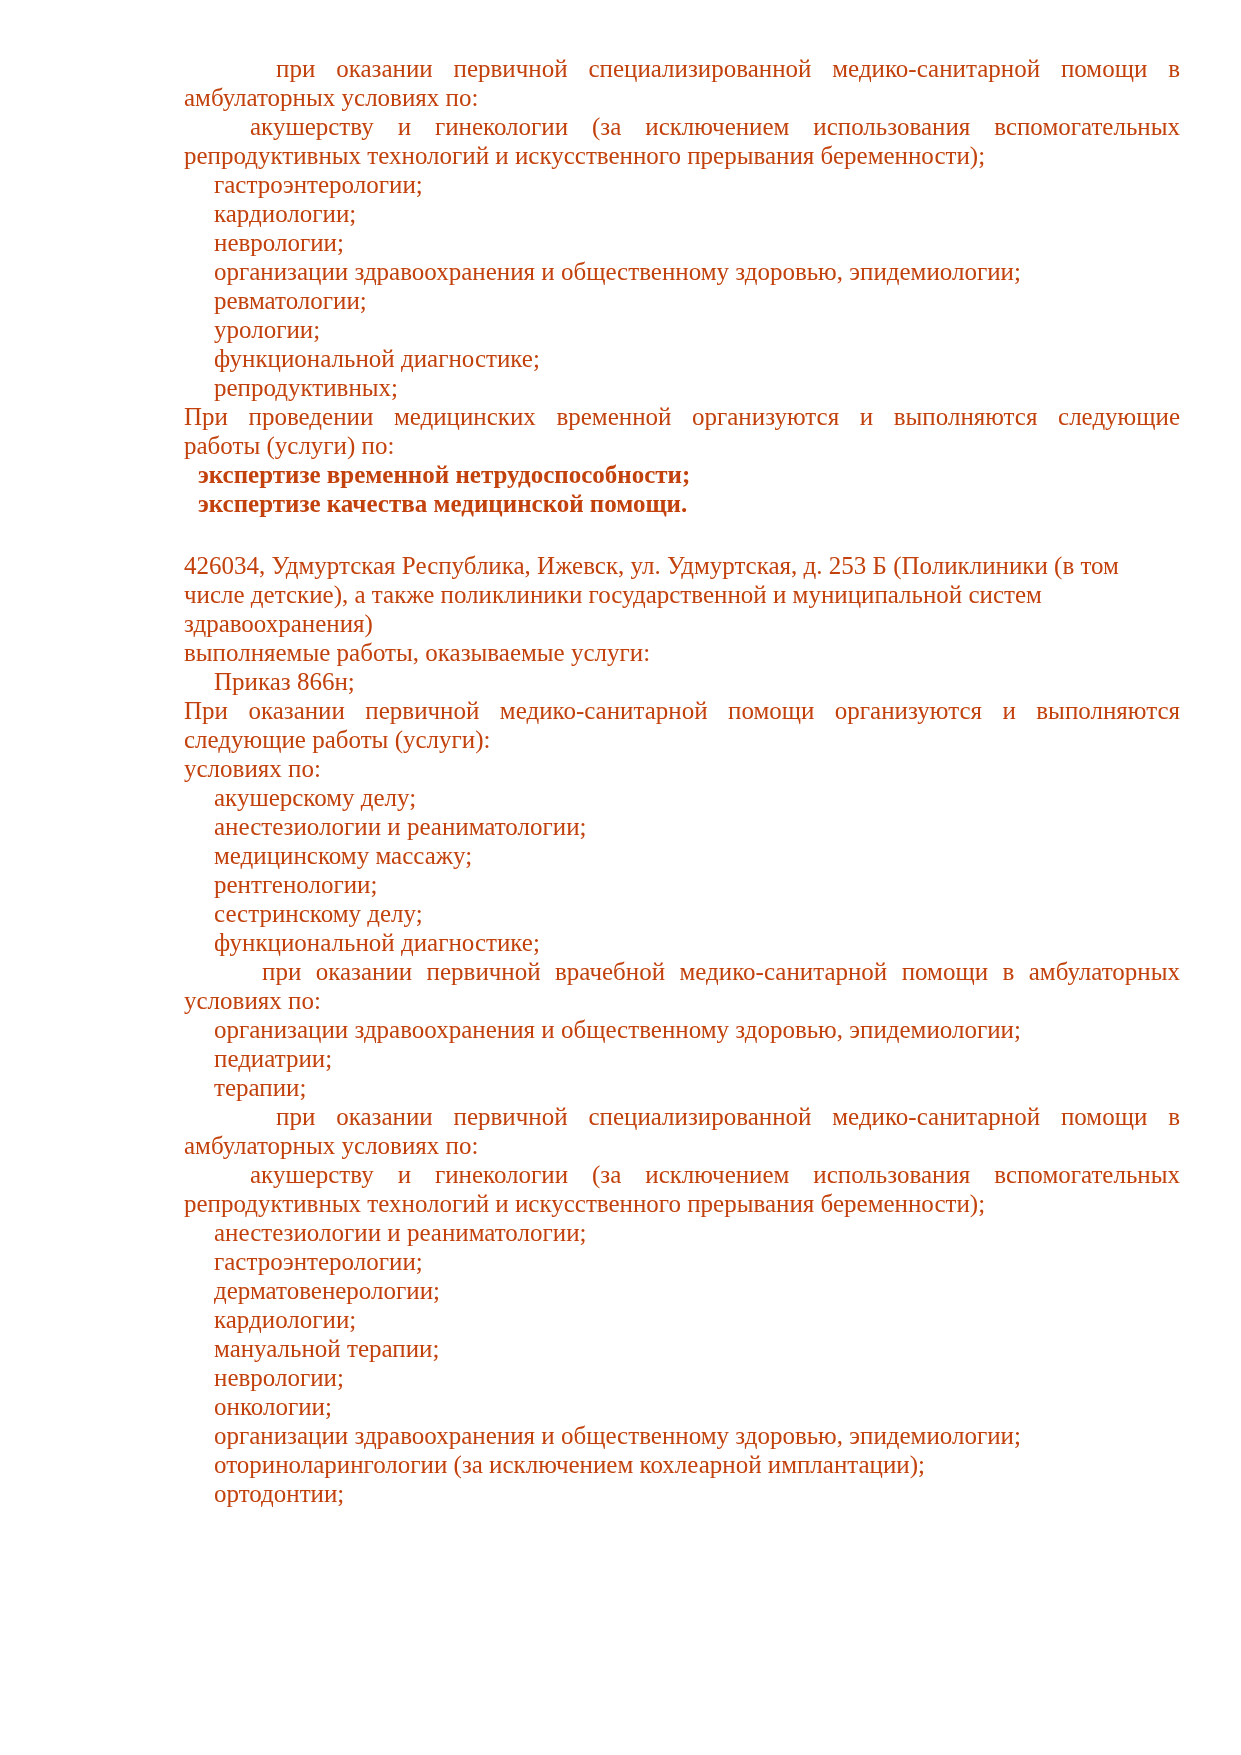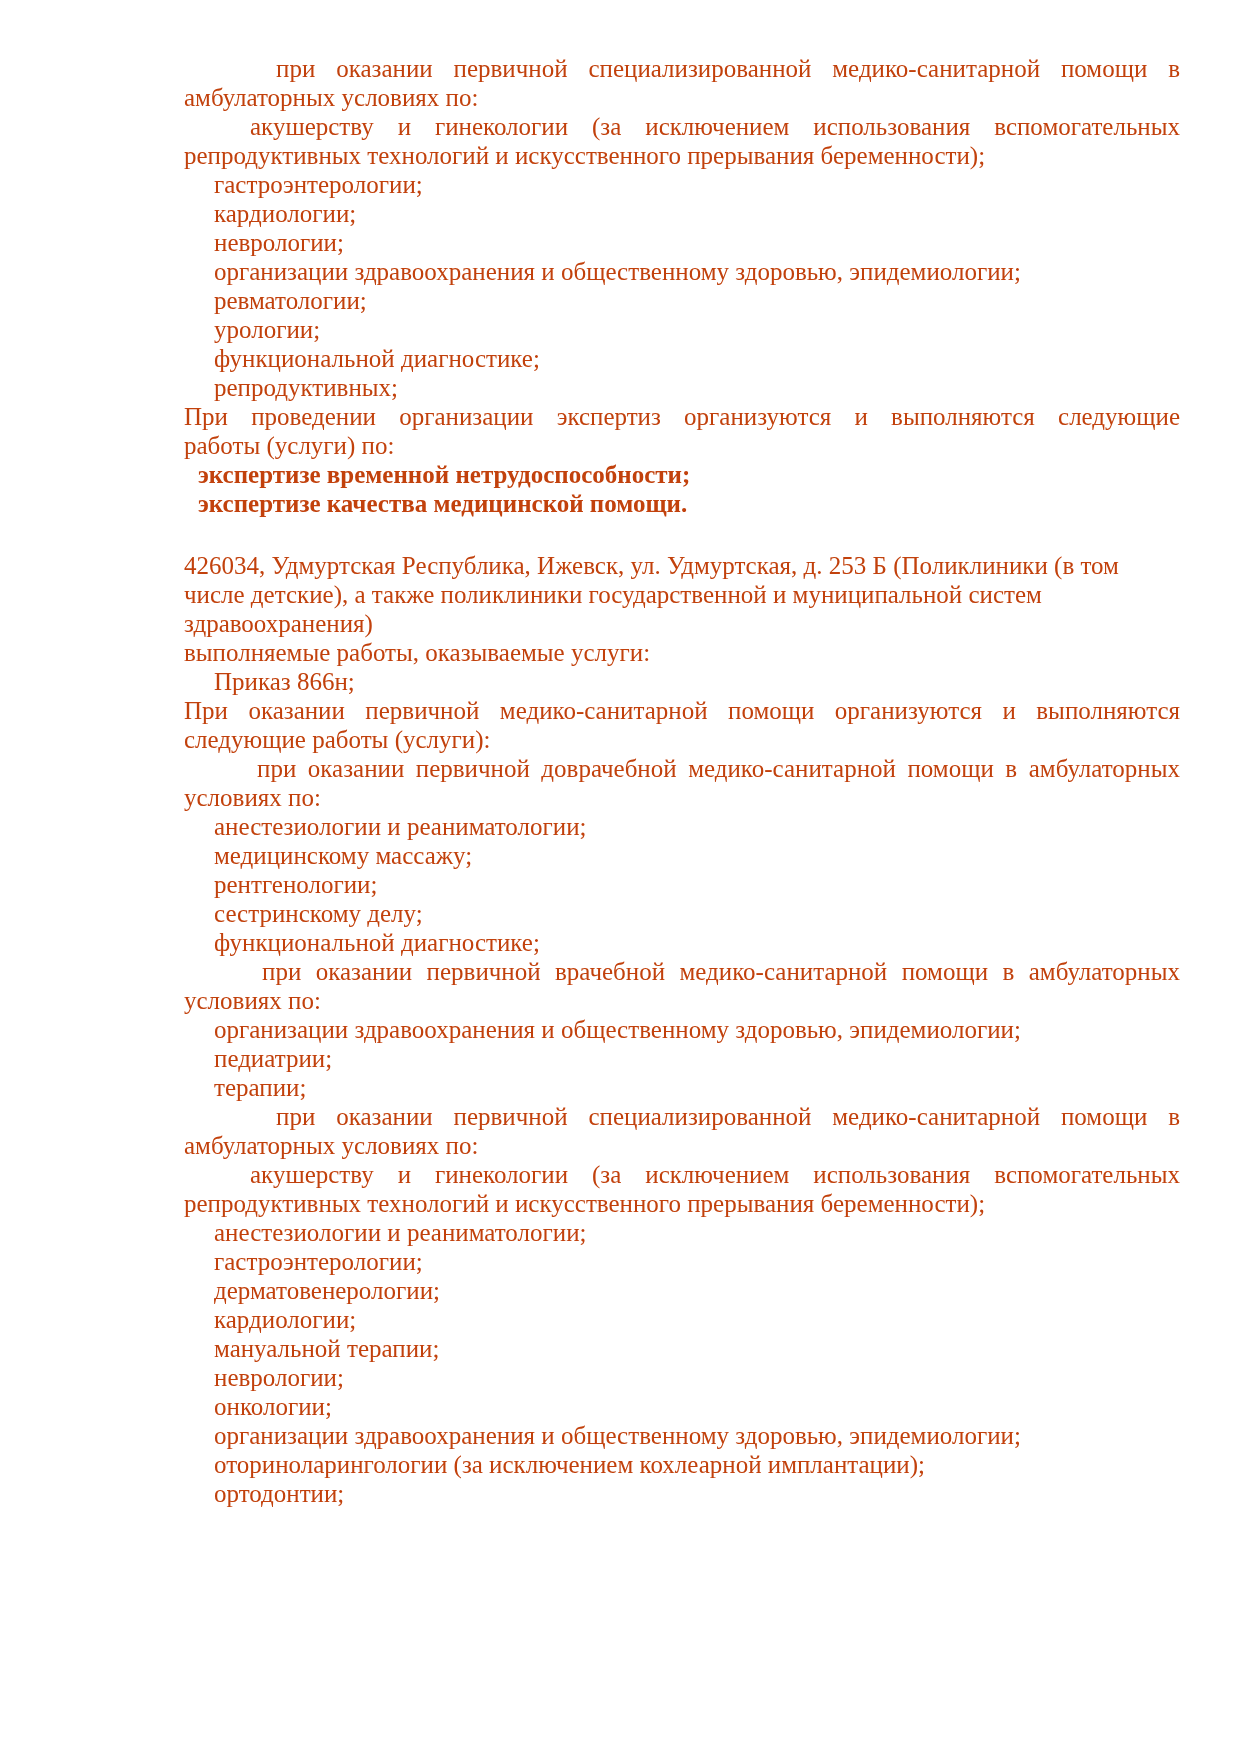--- a/index.html
+++ b/index.html
@@ -49,36 +49,36 @@
       <div class="line i66 just">акушерству и гинекологии (за исключением использования вспомогательных</div>
       <div class="line">репродуктивных технологий и искусственного прерывания беременности);</div>
       <div class="line i30">гастроэнтерологии;</div>
       <div class="line i30">кардиологии;</div>
       <div class="line i30">неврологии;</div>
       <div class="line i30">организации здравоохранения и общественному здоровью, эпидемиологии;</div>
       <div class="line i30">ревматологии;</div>
       <div class="line i30">урологии;</div>
       <div class="line i30">функциональной диагностике;</div>
       <div class="line i30">репродуктивных;</div>
-      <div class="line just">При проведении организации экспертиз организуются и выполняются следующие</div>
+      <div class="line just">При проведении медицинских временной организуются и выполняются следующие</div>
       <div class="line">работы (услуги) по:</div>
       <div class="line i14">экспертизе временной нетрудоспособности;</div>
       <div class="line i14">экспертизе качества медицинской помощи.</div>
     </div>
     <div class="section-gap"></div>
     <div>
       <div class="line">426034, Удмуртская Республика, Ижевск, ул. Удмуртская, д. 253 Б (Поликлиники (в том</div>
       <div class="line">числе детские), а также поликлиники государственной и муниципальной систем</div>
       <div class="line">здравоохранения)</div>
       <div class="line">выполняемые работы, оказываемые услуги:</div>
       <div class="line i30">Приказ 866н;</div>
       <div class="line just">При оказании первичной медико-санитарной помощи организуются и выполняются</div>
       <div class="line">следующие работы (услуги):</div>
-      <div class="line i73 just">при оказании первичной доврачебной медико-санитарной помощи в амбулаторных</div>
       <div class="line">условиях по:</div>
+      <div class="line i30">акушерскому делу;</div>
       <div class="line i30">анестезиологии и реаниматологии;</div>
       <div class="line i30">медицинскому массажу;</div>
       <div class="line i30">рентгенологии;</div>
       <div class="line i30">сестринскому делу;</div>
       <div class="line i30">функциональной диагностике;</div>
       <div class="line i78 just">при оказании первичной врачебной медико-санитарной помощи в амбулаторных</div>
       <div class="line">условиях по:</div>
       <div class="line i30">организации здравоохранения и общественному здоровью, эпидемиологии;</div>
       <div class="line i30">педиатрии;</div>
       <div class="line i30">терапии;</div>

